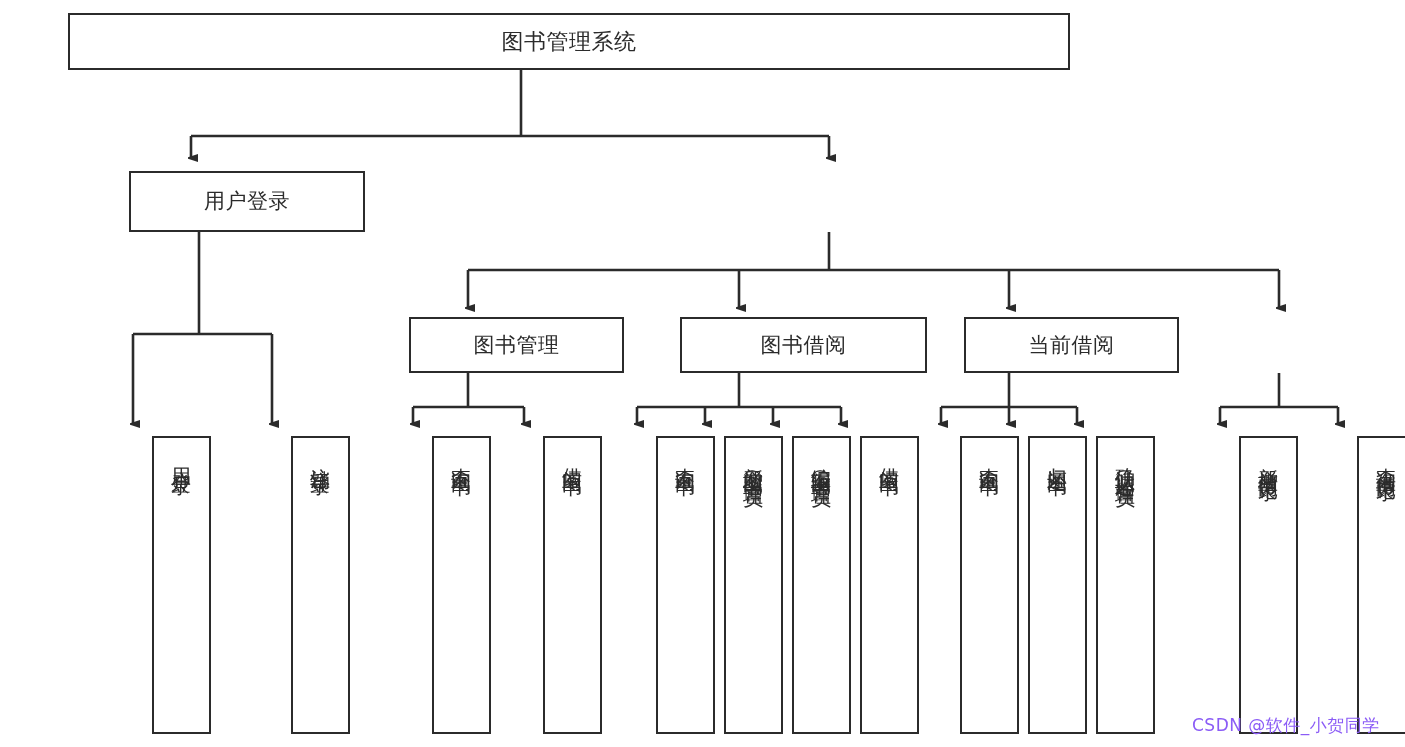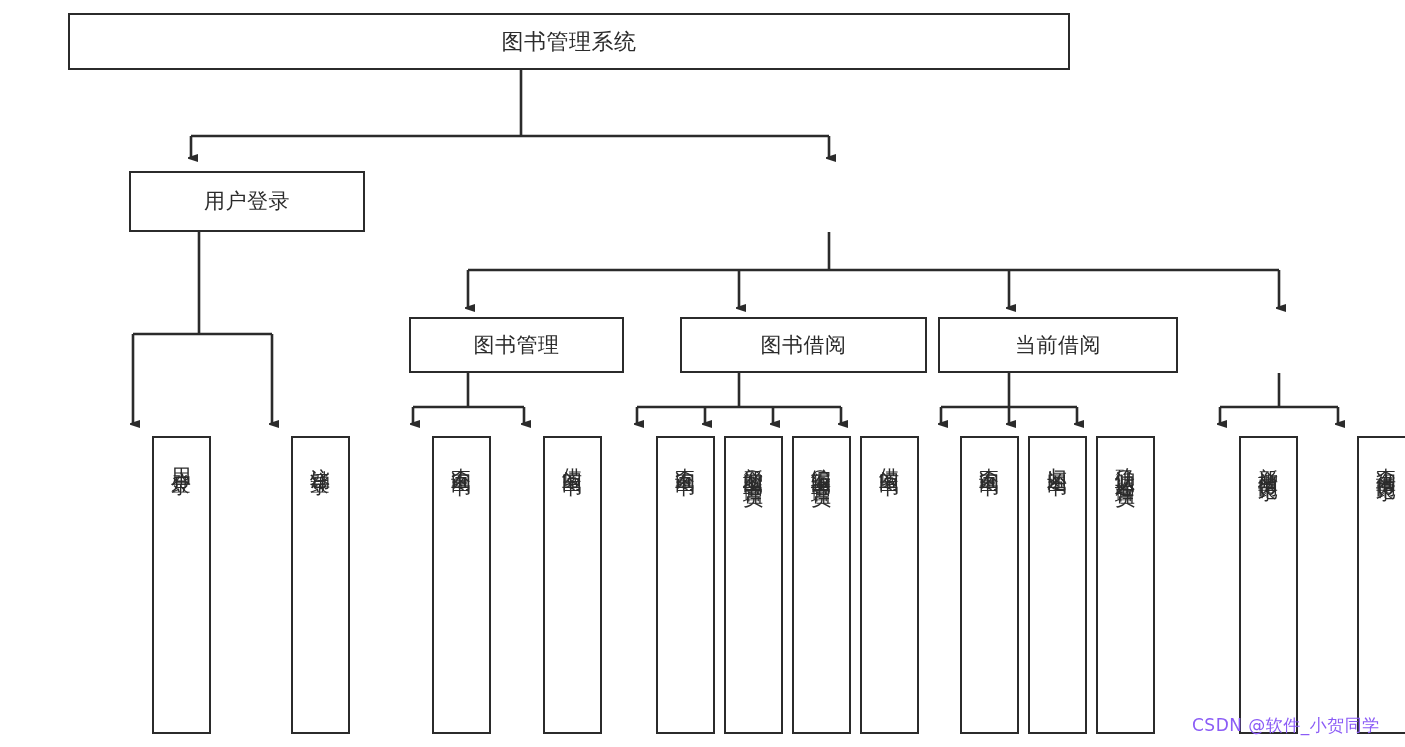--- a/index.html
+++ b/index.html
@@ -138,21 +138,21 @@
   <div class="node h" style="left:81px; top:171px; width:236px; height:61px;">
     <span class="label">用户登录</span>
   </div>
 
   <div class="node h" style="left:361px; top:317px; width:215px; height:56px;">
     <span class="label">图书管理</span>
   </div>
   <div class="node h" style="left:632px; top:317px; width:247px; height:56px;">
     <span class="label">图书借阅</span>
   </div>
-  <div class="node h" style="left:890px; top:317px; width:240px; height:56px;">
+  <div class="node h" style="left:916px; top:317px; width:215px; height:56px;">
     <span class="label">当前借阅</span>
   </div>
 
   <div class="node v" style="left:104px; top:436px; width:59px; height:298px;">
     <span class="label">用户登录</span>
   </div>
   <div class="node v" style="left:243px; top:436px; width:59px; height:298px;">
     <span class="label">注销登录</span>
   </div>
 

